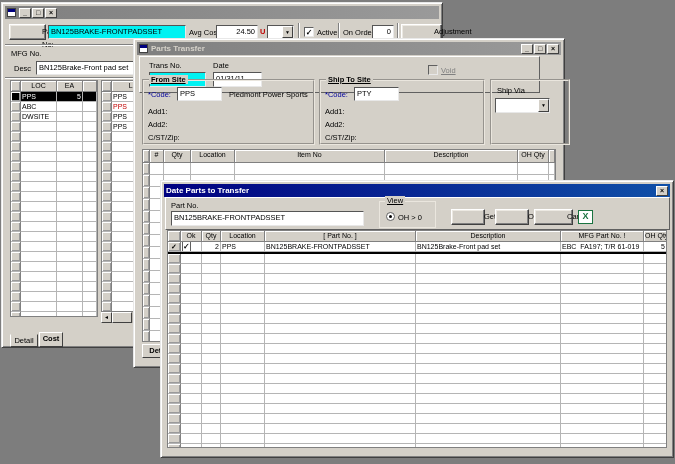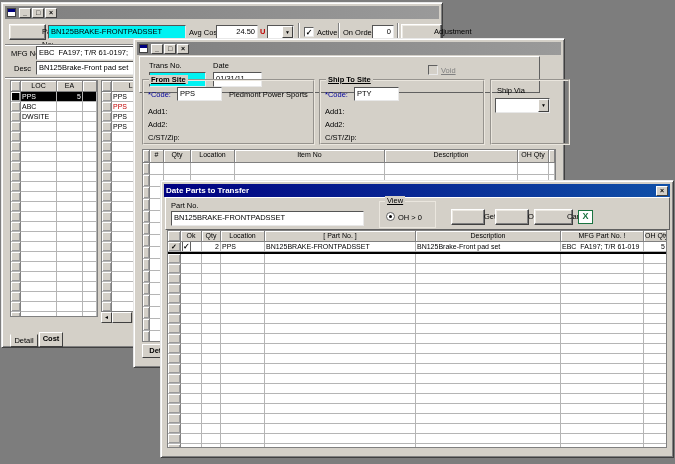--- a/index.html
+++ b/index.html
@@ -124,21 +124,20 @@
   <div class="cb" style="left:302px;top:24px">✓</div>
   <span class="lbl" style="left:315px;top:25px">Active</span>
   <div class="vsep" style="left:336px;top:20px;height:19px"></div>
   <span class="lbl" style="left:341px;top:25px">On Order</span>
   <div class="field" style="left:370px;top:22px;width:22px;height:14px;text-align:right">0</div>
   <div class="vsep" style="left:395px;top:20px;height:19px"></div>
   <div class="btn" style="left:399px;top:21px;width:41px;height:16px">Adjustment</div>
 
   <div class="hline" style="left:3px;top:41px;width:436px"></div>
   <span class="lbl" style="left:9px;top:46px">MFG No.</span>
-  <div class="field" style="left:34px;top:43px;width:132px;height:14px">EBC  FA197; T/R 61-0197;</div>
   <span class="lbl" style="left:12px;top:61px">Desc</span>
   <div class="field" style="left:34px;top:58px;width:132px;height:14px">BN125Brake-Front pad set</div>
   <div class="hline" style="left:3px;top:74px;width:436px"></div>
 
   <div class="tbl bltab" style="left:8px;top:77px;width:88px;height:237px">
     <div class="tr trh">
       <div class="th hdrc"></div>
       <div class="th">LOC</div>
       <div class="th">EA</div>
       <div class="th"></div>
@@ -384,20 +383,21 @@
     <span class="sthumb"></span>
   </div>
 
   <div class="tab" style="left:8px;top:331px;width:28px;height:13px">Detail</div>
   <div class="tab on" style="left:37px;top:329px;width:24px;height:15px">Cost</div>
 </div>
 
 <div class="win" style="left:133px;top:38px;width:432px;height:330px;z-index:2">
   <div class="tbar inactive">
     <span class="wicon"></span>
+    <span class="tcap">Parts Transfer</span>
     <span class="tbtns">
       <span class="tb">_</span>
       <span class="tb">□</span>
       <span class="tb">×</span>
     </span>
   </div>
 
   <div class="panel" style="left:5px;top:17px;width:401px;height:37px">
     <span class="lbl" style="left:9px;top:4px">Trans No.</span>
     <div class="field cyan" style="left:9px;top:15px;width:57px;height:15px"></div>

